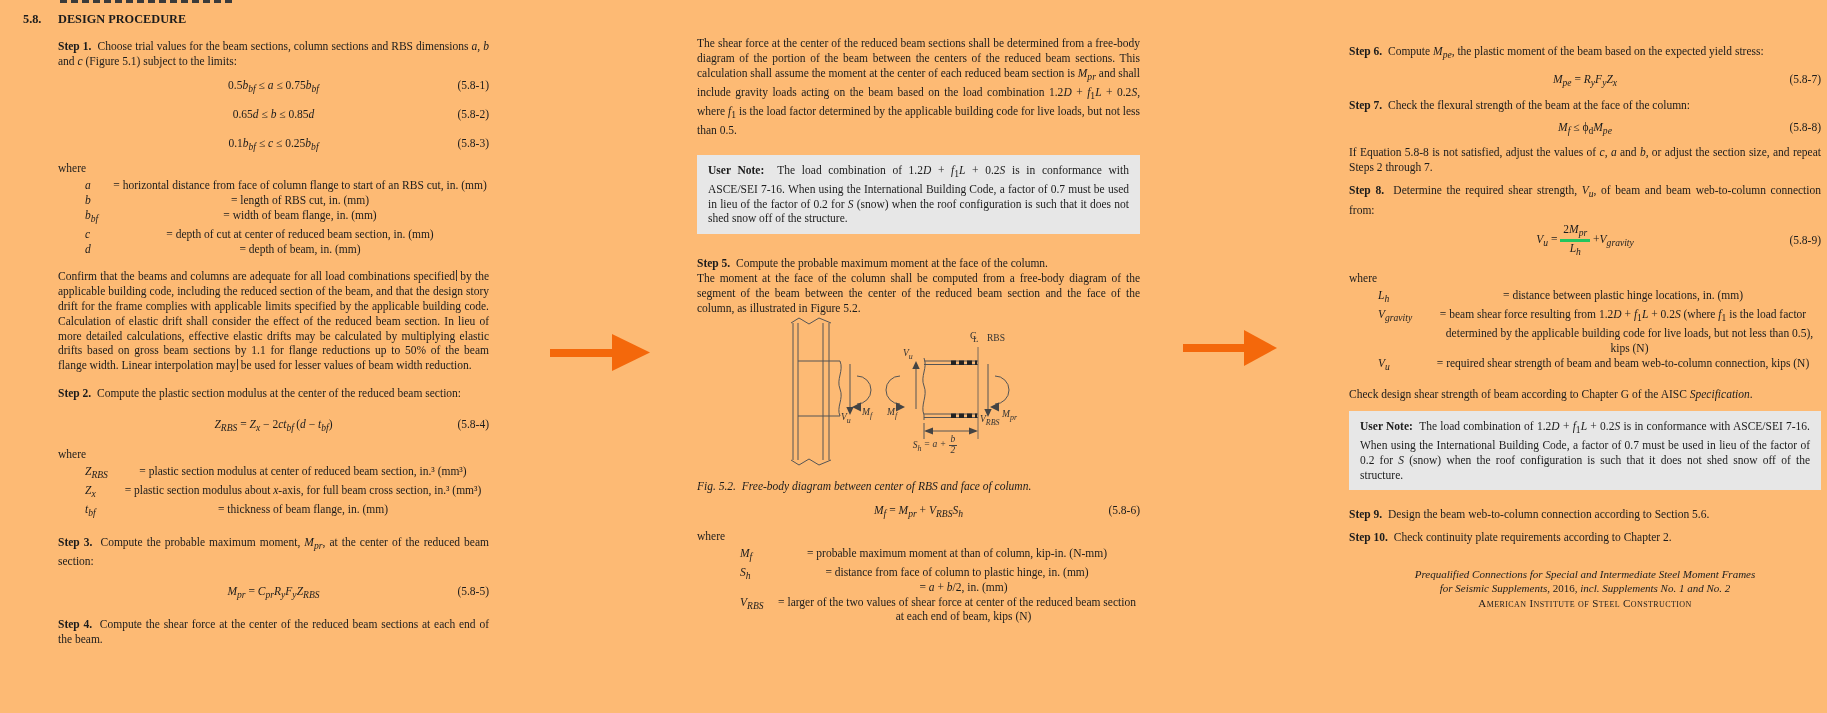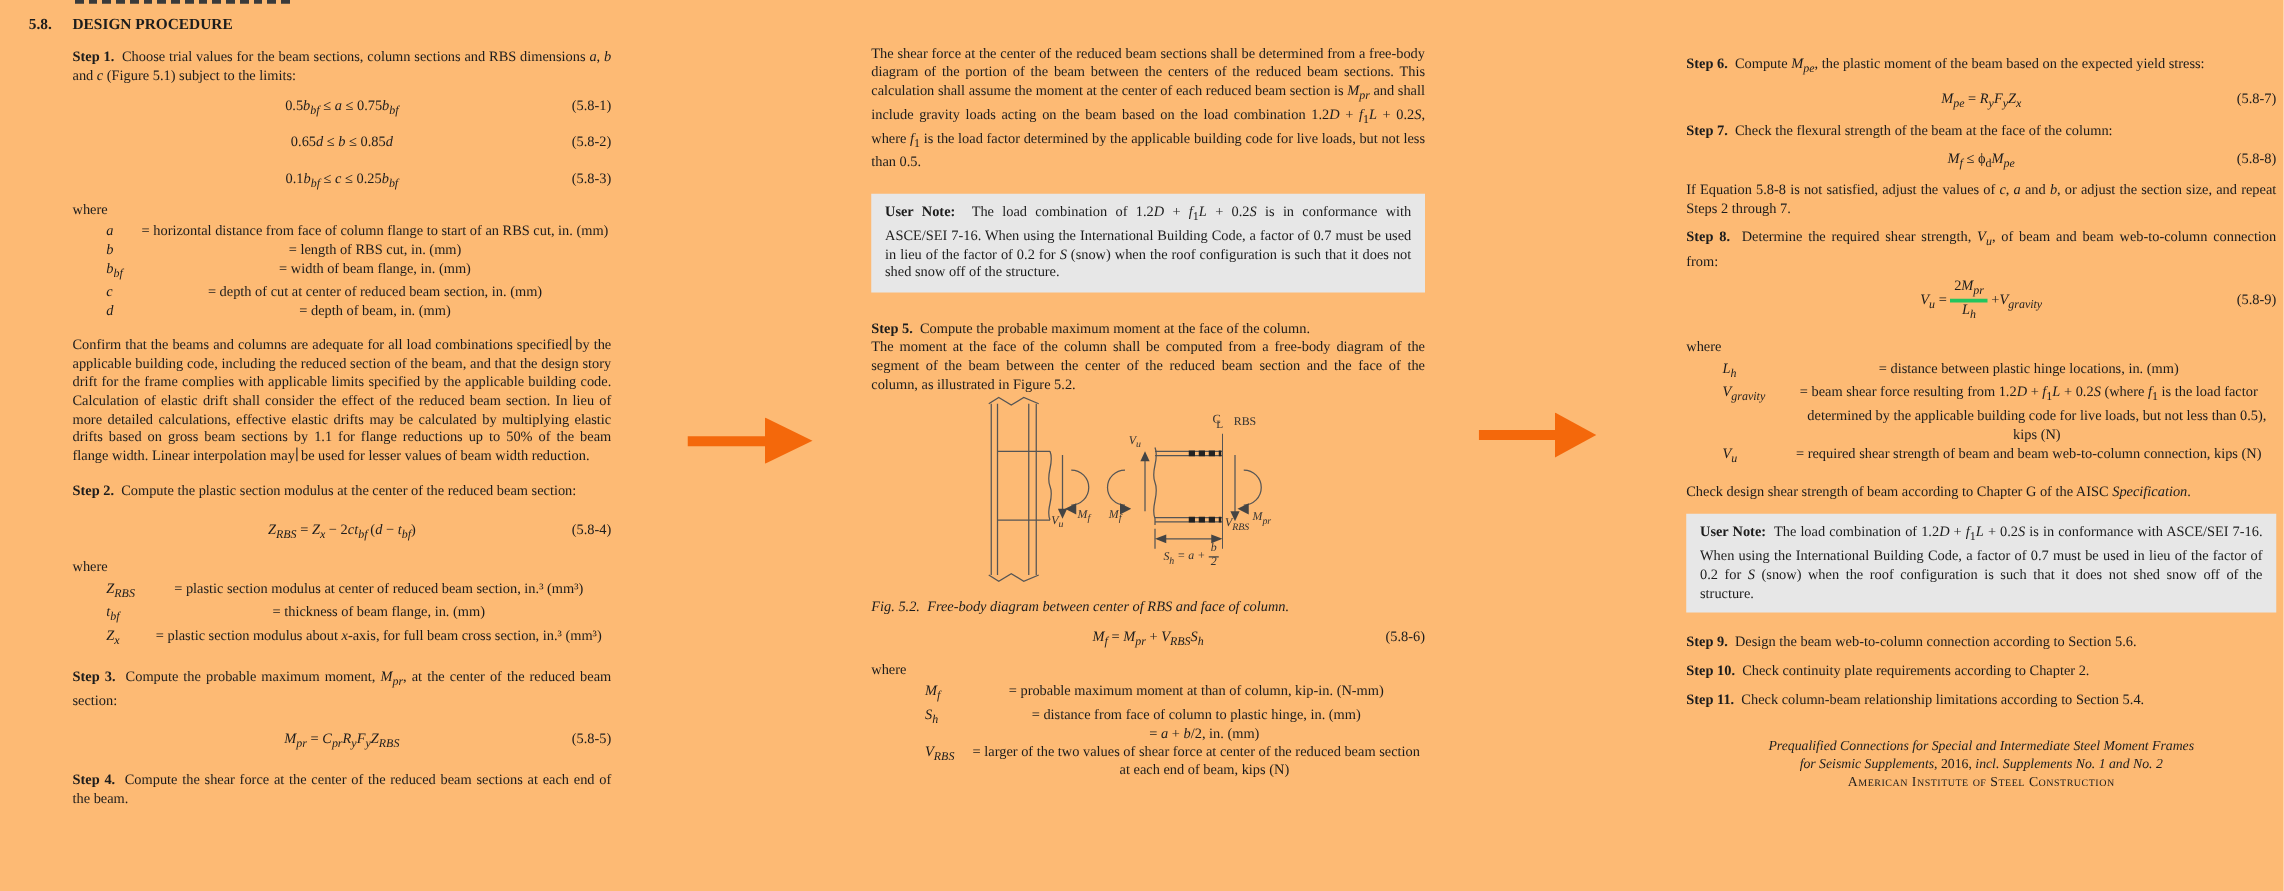--- a/index.html
+++ b/index.html
@@ -107,26 +107,26 @@
         <span class="eqn">(5.8-4)</span>
       </div>
 
       <p class="wlabel" style="margin-top:13px;">where</p>
       <div class="wlist">
         <div class="witem">
           <span class="wterm" style="flex-basis:32px;"><i>Z<sub>RBS</sub></i></span>
           <span class="wdef">= plastic section modulus at center of reduced beam section, in.³ (mm³)</span>
         </div>
         <div class="witem">
+          <span class="wterm" style="flex-basis:32px;"><i>Z<sub>x</sub></i></span>
+          <span class="wdef">= plastic section modulus about <i>x</i>-axis, for full beam cross section, in.³ (mm³)</span>
+        </div>
+        <div class="witem">
           <span class="wterm" style="flex-basis:32px;"><i>t<sub>bf</sub></i></span>
           <span class="wdef">= thickness of beam flange, in. (mm)</span>
-        </div>
-        <div class="witem">
-          <span class="wterm" style="flex-basis:32px;"><i>Z<sub>x</sub></i></span>
-          <span class="wdef">= plastic section modulus about <i>x</i>-axis, for full beam cross section, in.³ (mm³)</span>
         </div>
       </div>
 
       <p class="para" style="margin-top:14px;"><b>Step 3.</b>&nbsp; Compute the probable maximum moment, <i>M<sub>pr</sub></i>, at the center of the reduced beam section:</p>
 
       <div class="eqrow" style="margin-top:15px;">
         <span><i>M<sub>pr</sub></i> = <i>C<sub>pr</sub>R<sub>y</sub>F<sub>y</sub>Z<sub>RBS</sub></i></span>
         <span class="eqn">(5.8-5)</span>
       </div>
 
@@ -202,21 +202,21 @@
         </g>
       </svg>
       <span class="figlabel" style="left:144px;top:97px;"><i>V<sub>u</sub></i></span>
       <span class="figlabel" style="left:165px;top:92px;"><i>M<sub>f</sub></i></span>
       <span class="figlabel" style="left:190px;top:92px;"><i>M<sub>f</sub></i></span>
       <span class="figlabel" style="left:206px;top:33px;"><i>V<sub>u</sub></i></span>
       <span class="figlabel" style="left:273px;top:16px;"><span class="clsym">C<span>L</span></span></span>
       <span class="figlabel" style="left:290px;top:18px;"><span class="up">RBS</span></span>
       <span class="figlabel" style="left:283px;top:99px;"><i>V<sub>RBS</sub></i></span>
       <span class="figlabel" style="left:305px;top:94px;"><i>M<sub>pr</sub></i></span>
-      <span class="figlabel" style="left:216px;top:120px;width:80px;text-align:center;"><i>S<sub>h</sub></i> = <i>a</i> + <span class="sfrac"><span><i>b</i></span><span>2</span></span></span>
+      <span class="figlabel" style="left:198px;top:120px;width:80px;text-align:center;"><i>S<sub>h</sub></i> = <i>a</i> + <span class="sfrac"><span><i>b</i></span><span>2</span></span></span>
     </div>
 
     <p class="caption">Fig. 5.2.&nbsp; Free-body diagram between center of RBS and face of column.</p>
 
     <div class="eqrow" style="margin-top:9px;">
       <span><i>M<sub>f</sub></i> = <i>M<sub>pr</sub></i> + <i>V<sub>RBS</sub>S<sub>h</sub></i></span>
       <span class="eqn">(5.8-6)</span>
     </div>
 
     <p class="wlabel" style="margin-top:9px;">where</p>
@@ -279,21 +279,20 @@
         <span class="wdef">= required shear strength of beam and beam web-to-column connection, kips (N)</span>
       </div>
     </div>
 
     <p class="para" style="margin-top:12px;">Check design shear strength of beam according to Chapter G of the AISC <i>Specification</i>.</p>
 
     <div class="usernote" style="margin-top:9px;"><b>User Note:</b>&nbsp; The load combination of 1.2<i>D</i> + <i>f</i><sub>1</sub><i>L</i> + 0.2<i>S</i> is in conformance with ASCE/SEI&nbsp;7-16. When using the International Building Code, a factor of 0.7 must be used in lieu of the factor of 0.2 for <i>S</i> (snow) when the roof configuration is such that it does not shed snow off of the structure.</div>
 
     <p class="para" style="margin-top:17px;"><b>Step 9.</b>&nbsp; Design the beam web-to-column connection according to Section 5.6.</p>
     <p class="para" style="margin-top:8px;"><b>Step 10.</b>&nbsp; Check continuity plate requirements according to Chapter 2.</p>
-    <p class="para" style="margin-top:8px;"><b>Step 11.</b>&nbsp; Check column-beam relationship limitations according to Section 5.4.</p>
 
     <div class="citation">
       <div><i>Prequalified Connections for Special and Intermediate Steel Moment Frames</i></div>
       <div><i>for Seismic Supplements,</i> 2016, <i>incl. Supplements No. 1 and No. 2</i></div>
       <div><span class="cit-sc">American Institute of Steel Construction</span></div>
     </div>
   </div>
 
 </div>
 

